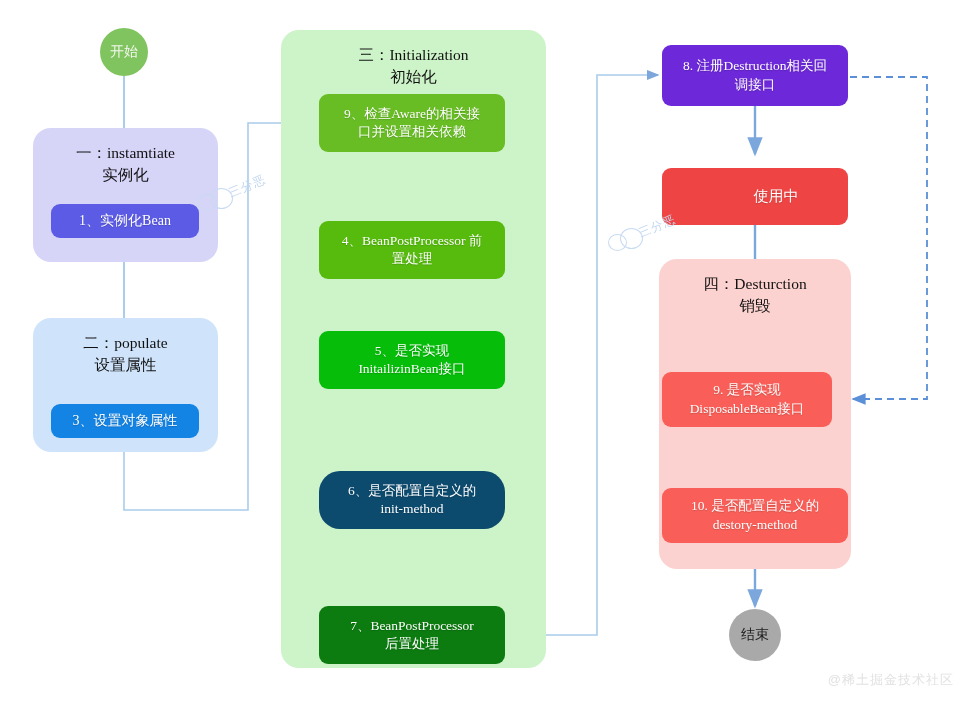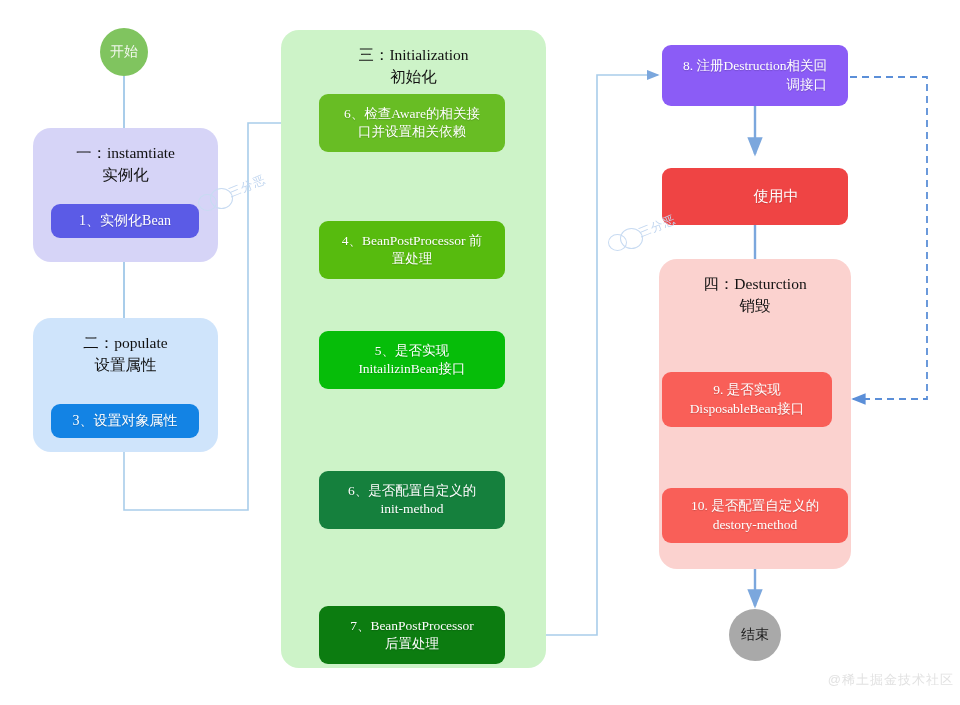--- a/index.html
+++ b/index.html
@@ -39,24 +39,24 @@
     text-shadow:0 1px 1px rgba(0,0,0,.18);
     font-family:"Liberation Serif", serif;
   }
 
   #step1{left:51px;top:204px;width:148px;height:34px;background:#5b5be6;font-size:14px;}
   #step2{left:51px;top:404px;width:148px;height:34px;background:#1383e4;font-size:14px;}
 
   #step3{left:319px;top:94px;width:186px;height:58px;background:#68bd24;}
   #step4{left:319px;top:221px;width:186px;height:58px;background:#57bb0e;}
   #step5{left:319px;top:331px;width:186px;height:58px;background:#06bd09;}
-  #step6{left:319px;top:471px;width:186px;height:58px;background:#15803d;}
+  #step6{left:319px;top:471px;width:186px;height:58px;background:#0c4a6e;border-radius:21px;}
   #step7{left:319px;top:606px;width:186px;height:58px;background:#0c7c10;}
 
-  #step8{left:662px;top:45px;width:186px;height:61px;background:#8b5cf6;text-align:right;}
+  #step8{left:662px;top:45px;width:186px;height:61px;background:#6d28d9;}
   #stepuse{left:662px;top:168px;width:186px;height:57px;background:#ef4444;font-size:15px;padding-left:48px;}
   #step9{left:662px;top:372px;width:170px;height:55px;background:#f95f58;}
   #step10{left:662px;top:488px;width:186px;height:55px;background:#f95f58;}
 
   
   .terminal{
     position:absolute;border-radius:50%;
     display:flex;align-items:center;justify-content:center;
     font-size:14px;font-family:"Liberation Serif", serif;
   }
@@ -140,21 +140,21 @@
     <div class="panel-title">四：Desturction
 销毁</div>
   </div>
 
   <div class="terminal" id="start-node">开始</div>
   <div class="terminal" id="end-node">结束</div>
 
   <div class="step" id="step1">1、实例化Bean</div>
   <div class="step" id="step2">3、设置对象属性</div>
 
-  <div class="step" id="step3">6、检查Aware的相关接
+  <div class="step" id="step3">9、检查Aware的相关接
 口并设置相关依赖</div>
   <div class="step" id="step4">4、BeanPostProcessor 前
 置处理</div>
   <div class="step" id="step5">5、是否实现
 InitailizinBean接口</div>
   <div class="step" id="step6">6、是否配置自定义的
 init-method</div>
   <div class="step" id="step7">7、BeanPostProcessor
 后置处理</div>
 

